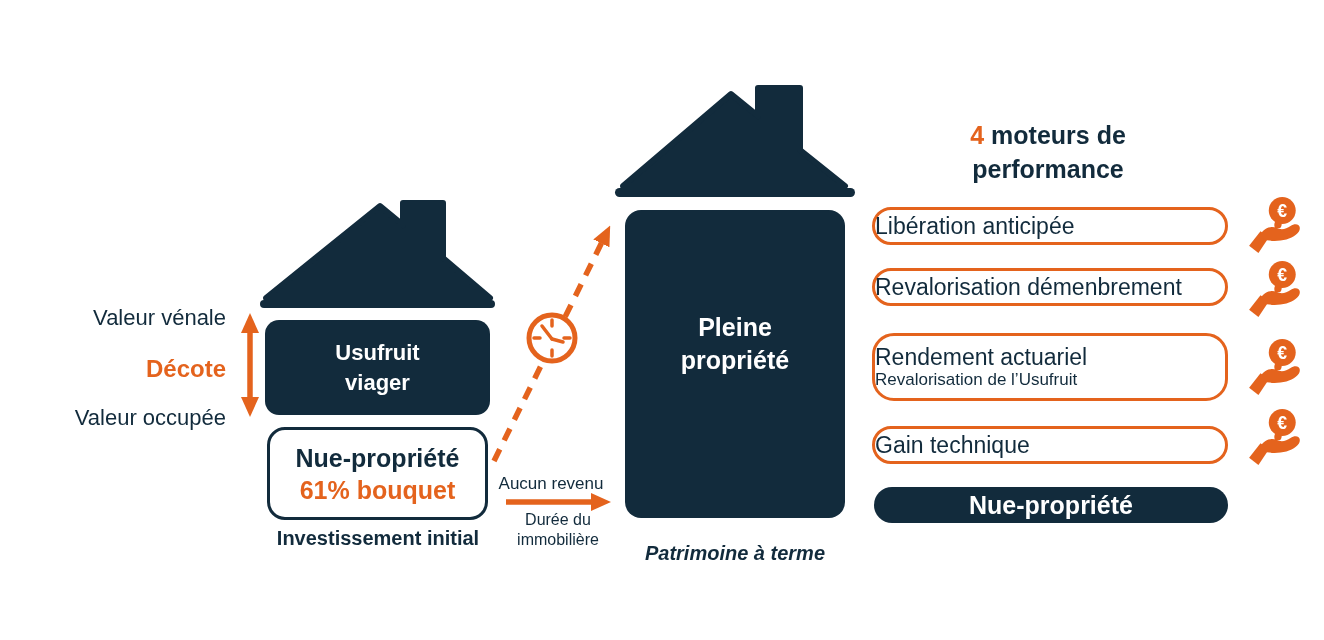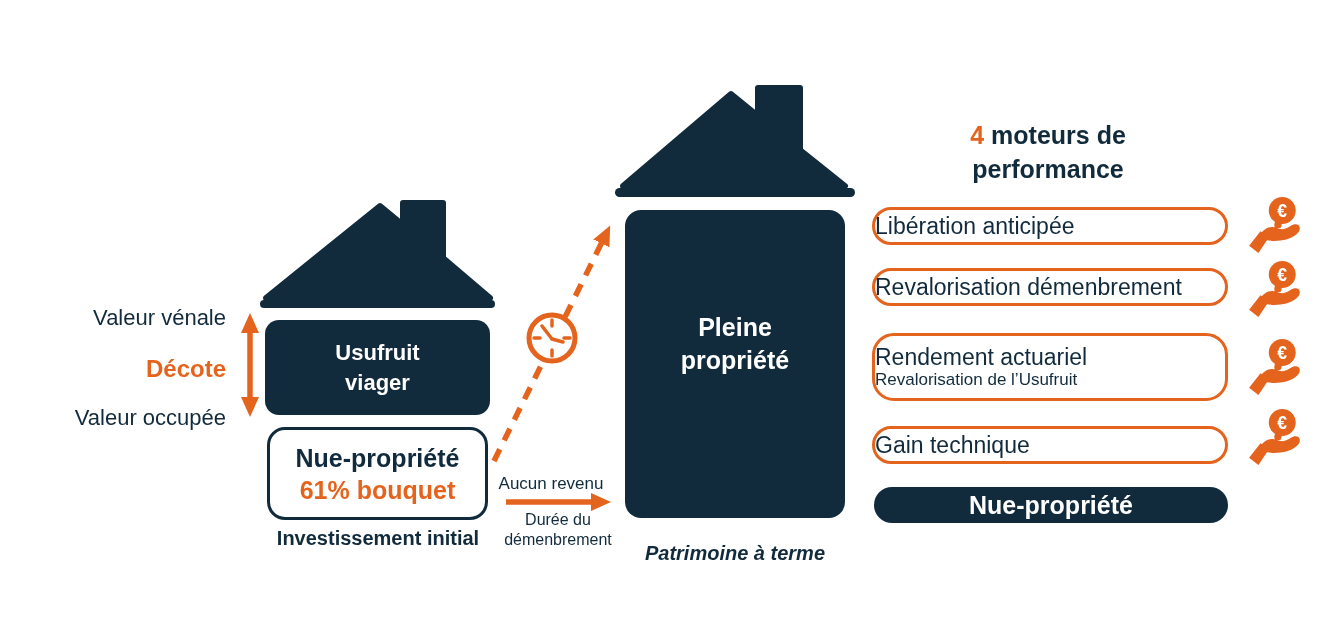--- a/index.html
+++ b/index.html
@@ -97,21 +97,21 @@
 
   <div class="nue-box">
     <span class="nue-line1">Nue-propriété</span>
     <span class="nue-line2">61% bouquet</span>
   </div>
   <div class="caption caption-initial">Investissement initial</div>
 
   <div class="no-income">Aucun revenu</div>
   <div class="duration">
     <span>Durée du</span>
-    <span>démenbrement</span>
+    <span>immobilière</span>
   </div>
 
   <svg class="roof-svg roof-big" width="245" height="118" viewBox="0 0 245 118">
     <path d="M11 102 L119 10 L146 32 L146 4 L188 4 L188 66 L233 102 Z" fill="#122B3C" stroke="#122B3C" stroke-width="6" stroke-linejoin="round"></path>
     <rect x="3" y="104" width="240" height="9" rx="4.5" fill="#122B3C"></rect>
   </svg>
 
   <div class="house-body pleine-body">
     <span>Pleine</span>
     <span>propriété</span>

